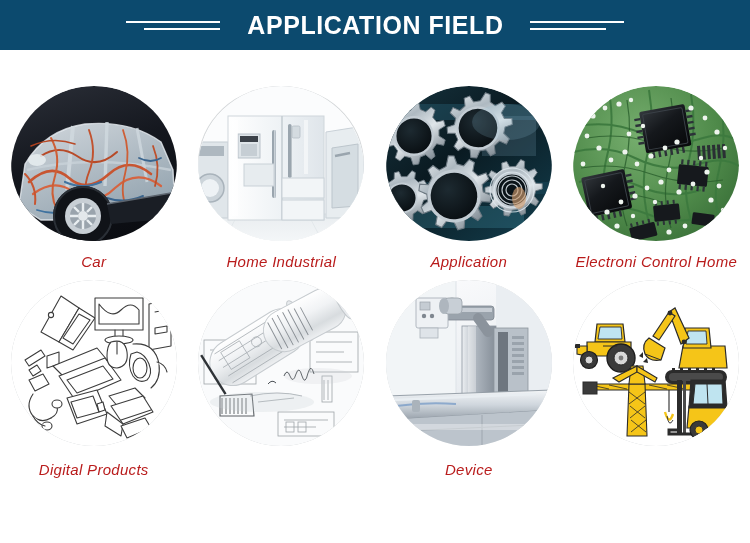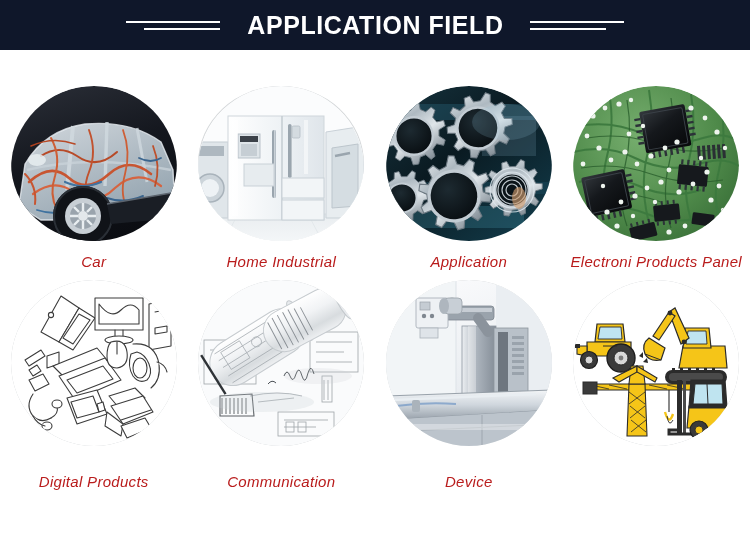--- a/index.html
+++ b/index.html
@@ -7,21 +7,21 @@
     width:750px;height:543px;
     background:#ffffff;
     font-family:"Liberation Sans","DejaVu Sans",sans-serif;
     overflow:hidden;
   }
   .page{position:relative;width:750px;height:543px;}
 
   
   .banner{
     position:absolute;left:0;top:0;width:750px;height:50px;
-    background:#0f172a;
+    background:#0c4a6e;
     display:flex;align-items:center;justify-content:center;
   }
   .banner-inner{display:flex;align-items:center;justify-content:center;gap:22px;}
   .rule{width:94px;display:flex;flex-direction:column;gap:5px;}
   .rule .bar{height:2px;background:#ffffff;}
   .rule.left .bar.short{width:80%;margin-left:auto;}
   .rule.right .bar.short{width:80%;margin-right:auto;}
   .banner-title{
     color:#ffffff;
     font-size:26px;
@@ -39,21 +39,21 @@
     grid-template-columns:repeat(4,187.5px);
     grid-template-rows:220px 220px;
     align-content:start;
   }
   .cell{
     position:relative;
     display:flex;flex-direction:column;align-items:center;
     padding-top:36px;
     box-sizing:border-box;
   }
-  .cell.row2{padding-top:10px;justify-content:space-between;}
+  .cell.row2{padding-top:10px;}
   .thumb{
     width:166px;height:166px;border-radius:50%;
     overflow:hidden;position:relative;
     background:#ffffff;
   }
   .thumb.ringed{box-shadow:inset 0 0 0 1px #d6d9db;}
   .caption{
     margin-top:12px;
     font-size:15px;
     color:#b91c1c;
@@ -460,21 +460,21 @@
               <circle cx="10" cy="78" r="2.4"></circle>
                 <circle cx="70" cy="40" r="2.2"></circle>
                 <circle cx="56" cy="48" r="2.4"></circle>
               <circle cx="128" cy="72" r="2.2"></circle>
                 <circle cx="82" cy="116" r="2.2"></circle>
                 <circle cx="30" cy="100" r="2.2"></circle>
             </g>
           </g>
         </svg>
       </div>
-      <div class="caption">Electroni Products Panel</div>
+      <div class="caption">Electroni Control Home</div>
     </div>
 
     <div class="cell row2">
       <div class="thumb ringed">
         <svg width="166" height="166" viewBox="0 0 166 166">
           <defs>
               <clipPath id="cc5">
                 <circle cx="83" cy="83" r="83"></circle>
               </clipPath>
             </defs>
@@ -622,21 +622,20 @@
                   <path d="M110 24 L110 54"></path>
                 <path d="M116 26 L116 52"></path>
               </g>
             </g>
 
             <ellipse cx="64" cy="122" rx="52" ry="10" fill="#c9ced2" opacity="0.25"></ellipse>
             <ellipse cx="120" cy="96" rx="34" ry="8" fill="#c9ced2" opacity="0.2"></ellipse>
           </g>
         </svg>
       </div>
-      <div class="caption">Communication</div>
     </div>
 
     <div class="cell row2">
       <div class="thumb ringed">
         <svg width="166" height="166" viewBox="0 0 166 166">
           <defs>
             <clipPath id="cc7">
                 <circle cx="83" cy="83" r="83"></circle>
               </clipPath>
             <linearGradient id="wallg" x1="0" y1="0" x2="0.4" y2="1">

